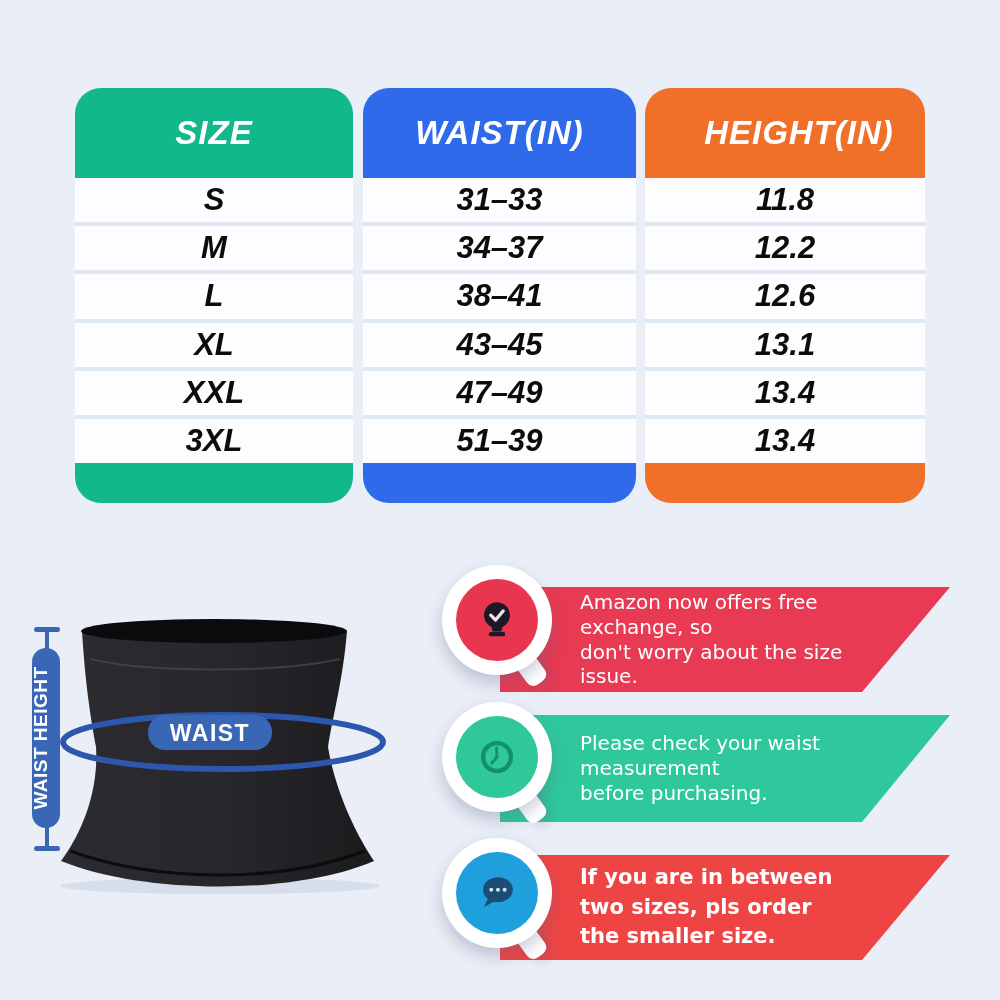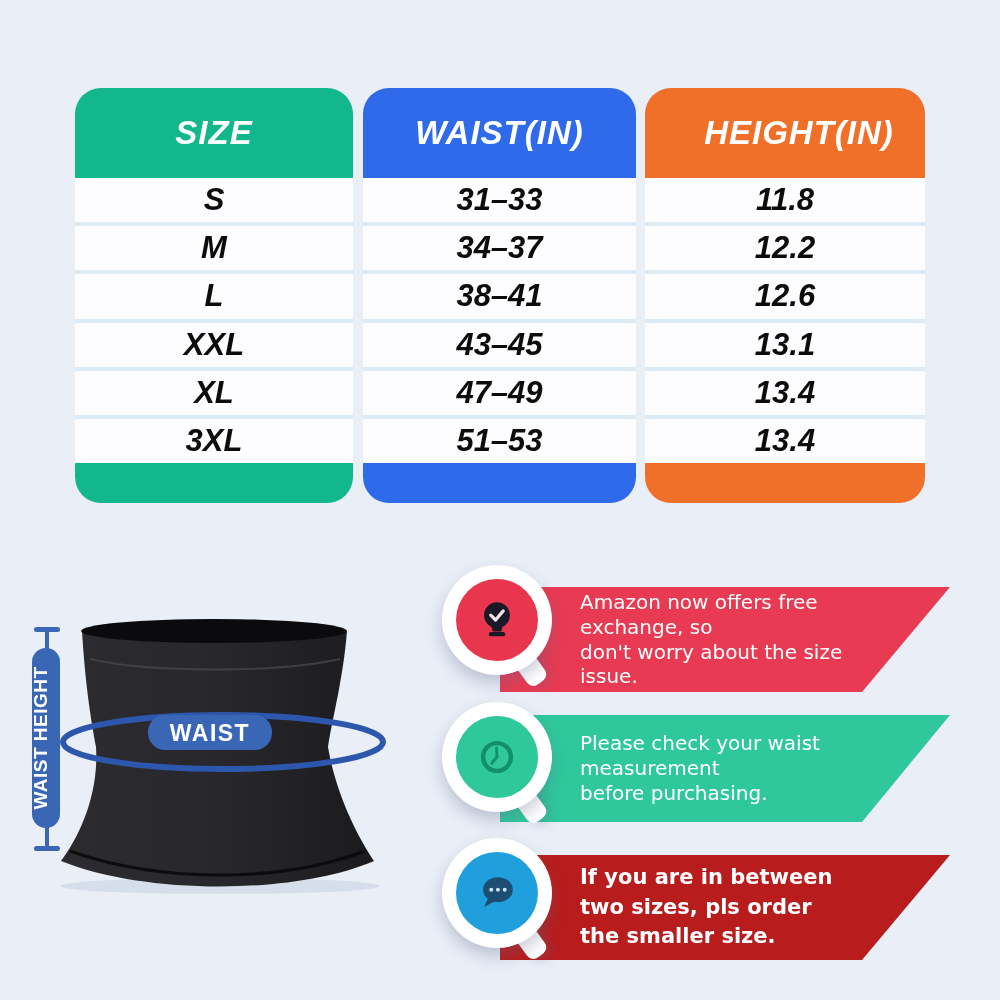--- a/index.html
+++ b/index.html
@@ -31,21 +31,21 @@
   
   .ribbon{
     position:absolute;left:500px;width:450px;z-index:1;
     clip-path:polygon(0 0,100% 0,calc(100% - 88px) 100%,0 100%);
     display:flex;flex-direction:column;justify-content:center;
     color:#fff;font-family:"DejaVu Sans",sans-serif;margin-top:12px;
   }
   .ribbon .txt{padding-left:80px;padding-right:100px;font-size:20px;line-height:1.24;}
   .ribbon-red{top:575px;height:105px;background:#e83a52;}
   .ribbon-green{top:703px;height:107px;background:#2fc89c;}
-  .ribbon-blue{top:843px;height:105px;background:#b91c1c;}
+  .ribbon-blue{top:843px;height:105px;background:#ef4444;}
   .ribbon-blue .txt{font-weight:700;font-size:21px;line-height:1.4;}
   .badge{
     position:absolute;left:442px;width:110px;height:110px;background:#fff;border-radius:50%;
     z-index:3;box-shadow:0 8px 16px rgba(90,100,130,.32);
   }
   .badge-tail{
     position:absolute;left:516px;width:22px;height:46px;background:#fff;border-radius:8px;
     transform:rotate(-36deg);z-index:2;box-shadow:4px 6px 10px rgba(90,100,130,.22);
   }
   .badge-inner{
@@ -67,35 +67,35 @@
 
 <div id="stage">
 
   <div class="size-table">
     <div class="col col1">
       <div class="col-header c-green">SIZE</div>
       <div class="col-body">
         <div class="cell">S</div>
         <div class="cell">M</div>
         <div class="cell">L</div>
+        <div class="cell">XL</div>
         <div class="cell">XXL</div>
-        <div class="cell">XL</div>
         <div class="cell">3XL</div>
       </div>
       <div class="col-footer c-green"></div>
     </div>
     <div class="col col2">
       <div class="col-header c-blue">WAIST(IN)</div>
       <div class="col-body">
         <div class="cell">31–33</div>
         <div class="cell">34–37</div>
         <div class="cell">38–41</div>
         <div class="cell">43–45</div>
         <div class="cell">47–49</div>
-        <div class="cell">51–53</div>
+        <div class="cell">51–39</div>
       </div>
       <div class="col-footer c-blue"></div>
     </div>
     <div class="col col3">
       <div class="col-header c-orange">HEIGHT(IN)</div>
       <div class="col-body">
         <div class="cell">11.8</div>
         <div class="cell">12.2</div>
         <div class="cell">12.6</div>
         <div class="cell">13.1</div>

